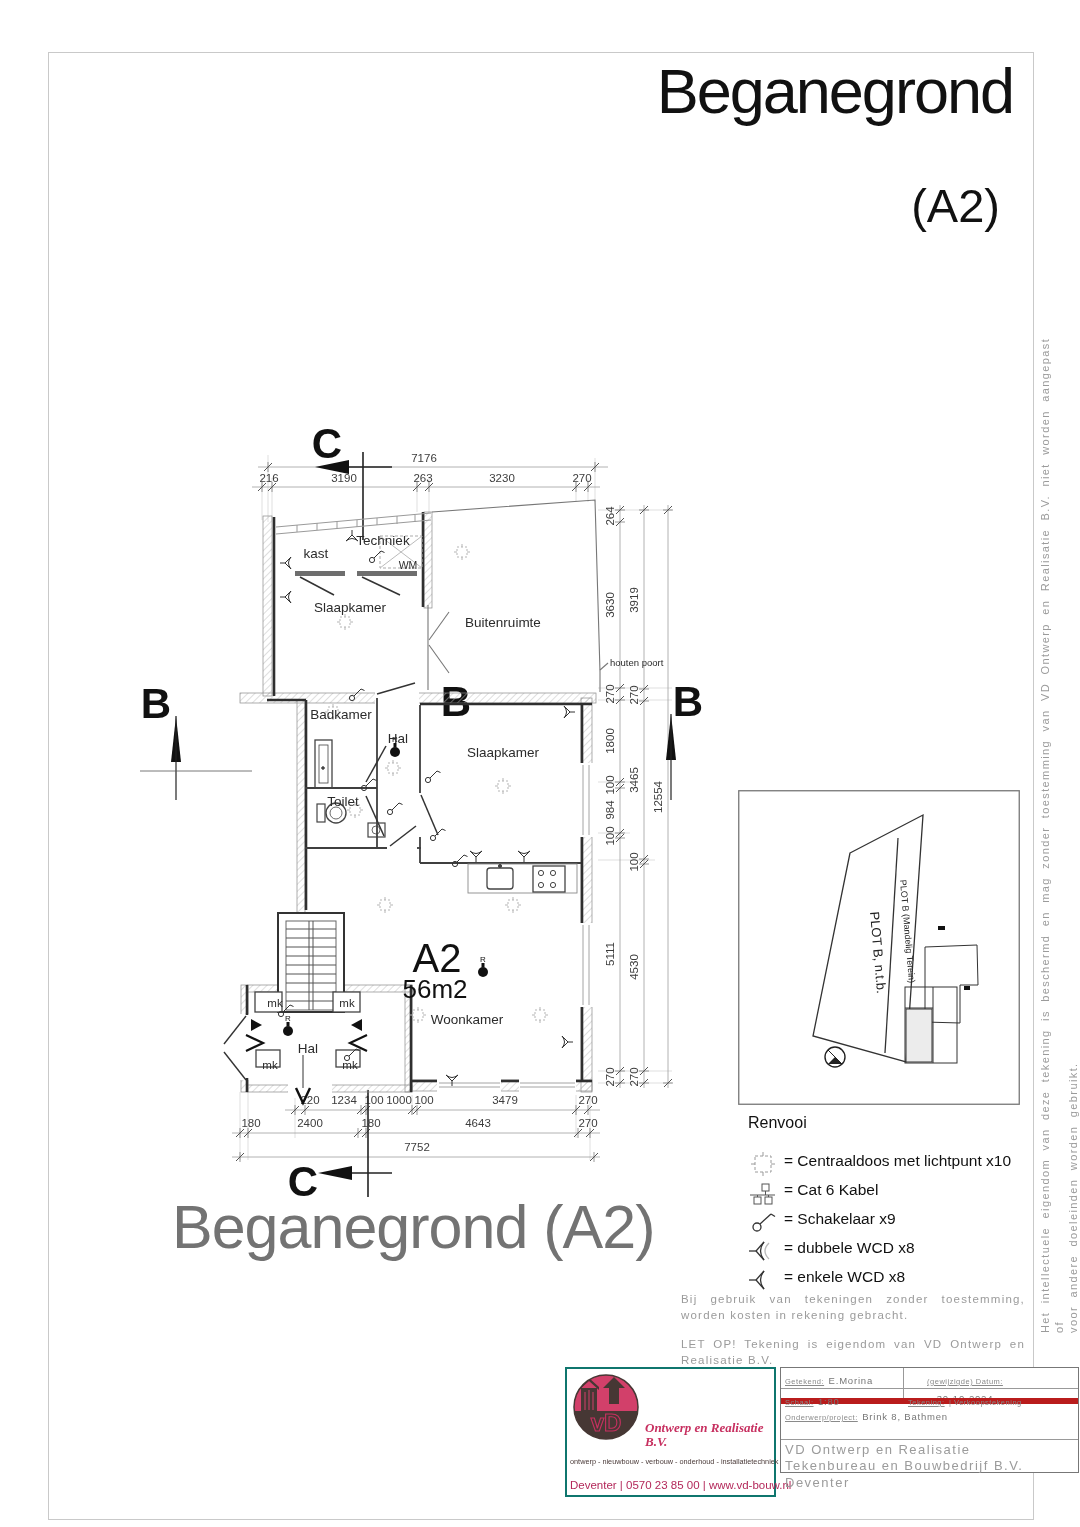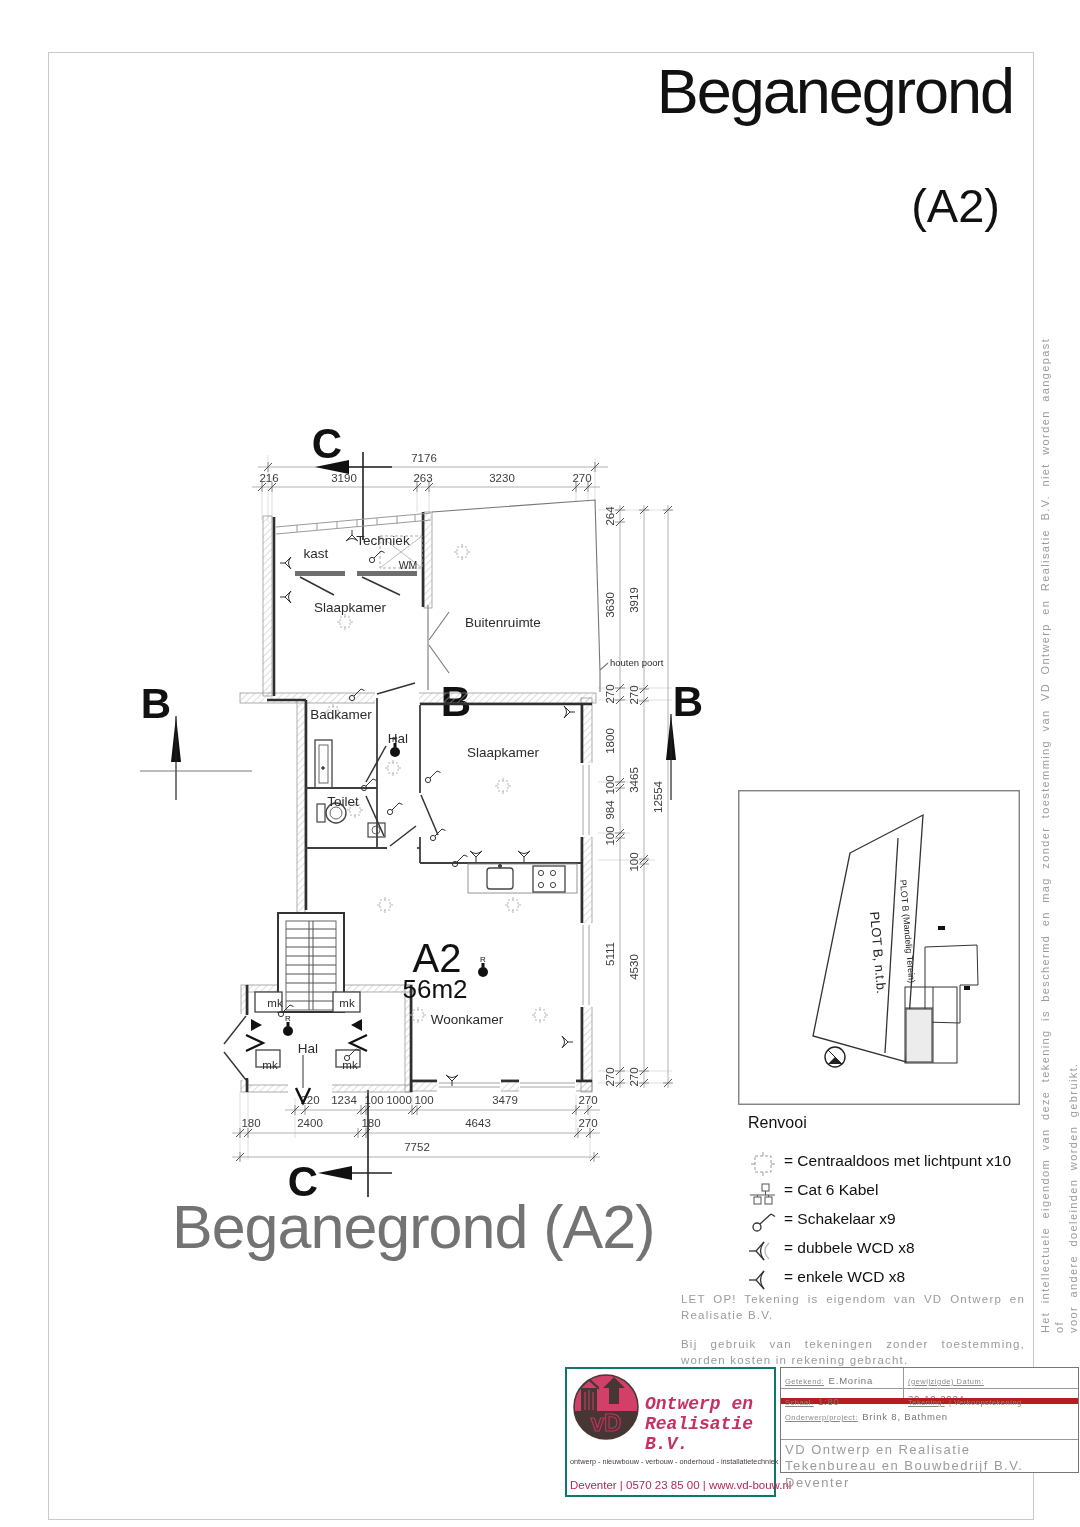--- a/index.html
+++ b/index.html
@@ -18,22 +18,22 @@
   .legend-title{font-size:16px;color:#111;margin-bottom:20px;}
   .legend-row{display:flex;align-items:flex-start;height:29px;}
   .legend-sym{width:36px;flex:0 0 36px;}
   .legend-label{font-size:15.5px;color:#111;white-space:nowrap;}
   .notes{position:absolute;left:681px;top:1292px;width:344px;color:#9b9b9b;
          font-size:11.5px;letter-spacing:1.2px;line-height:1.35;text-align:justify;}
   .notes p{margin:0 0 14px 0;}
   .logo-box{position:absolute;left:565px;top:1367px;width:211px;height:130px;
          border:2px solid #0f766e;background:#fff;box-sizing:border-box;}
   .logo-circle{position:absolute;left:6px;top:5px;}
-  .logo-script{position:absolute;left:78px;top:26px;width:130px;font-family:Liberation Mono, monospace;
-         font-style:italic;font-weight:bold;font-size:18px;color:#c73060;line-height:1.1;}
+  .logo-script{position:absolute;left:78px;top:52px;width:130px;font-family:Liberation Serif, serif;
+         font-style:italic;font-weight:bold;font-size:13px;color:#c73060;line-height:1.1;}
   .logo-services{position:absolute;left:3px;top:88px;width:235px;font-size:7.3px;
          color:#4a3a38;white-space:nowrap;}
   .logo-contact{position:absolute;left:3px;bottom:4px;width:203px;font-size:11.5px;
          color:#b3285a;white-space:nowrap;}
   .tb{position:absolute;left:780px;top:1367px;width:299px;height:106px;
       border:1px solid #777;box-sizing:border-box;background:#fff;}
   .tb-row{position:absolute;left:0;width:100%;box-sizing:border-box;}
   .tb-cell{position:absolute;top:0;height:100%;box-sizing:border-box;padding:2px 4px;}
   .tb-lab{font-size:7.5px;color:#8a8a8a;text-decoration:underline;letter-spacing:.5px;}
   .tb-val{font-size:9.5px;color:#777;letter-spacing:.8px;}
@@ -543,22 +543,22 @@
             <line x1="8" y1="12" x2="16" y2="21"></line>
             <path d="M16,3 Q9,12 16,21"></path>
           </g>
         </svg>
     </span>
     <span class="legend-label">= enkele WCD x8</span>
   </div>
 </div>
 
 <div class="notes">
+  <p>Bij gebruik van tekeningen zonder toestemming, worden kosten in rekening gebracht.</p>
   <p>LET OP! Tekening is eigendom van VD Ontwerp en Realisatie B.V.</p>
-  <p>Bij gebruik van tekeningen zonder toestemming, worden kosten in rekening gebracht.</p>
 </div>
 
 <div class="logo-box">
   <span class="logo-circle">
     <svg width="66" height="66" viewBox="0 0 66 66">
       <defs>
           <clipPath id="lc">
             <circle cx="33" cy="33" r="32"></circle>
           </clipPath>
         </defs>
@@ -580,21 +580,21 @@
   <span class="logo-services">ontwerp - nieuwbouw - verbouw - onderhoud - installatietechniek</span>
   <span class="logo-contact">Deventer | 0570 23 85 00 | www.vd-bouw.nl</span>
 </div>
 
 <div class="tb">
   <div class="tb-row" style="top:0;height:21px;border-bottom:1px solid #999;">
     <div class="tb-cell" style="left:0;width:123px;border-right:1px solid #999;">
       <span class="tb-lab">Getekend:</span>
       <span class="tb-val">E.Morina</span>
     </div>
-    <div class="tb-cell" style="left:123px;width:122px;">
+    <div class="tb-cell" style="left:123px;width:122px;text-align:center;">
       <span class="tb-lab">(gewijzigde) Datum:</span><br>
       <span class="tb-val">30-10-2024</span>
     </div>
   </div>
   <div class="tb-row" style="top:21px;height:15px;border-bottom:6px solid #b91c1c;">
     <div class="tb-cell" style="left:0;width:123px;border-right:1px solid #999;">
       <span class="tb-lab">Schaal:</span>
       <span class="tb-val">1:80</span>
     </div>
     <div class="tb-cell" style="left:123px;width:122px;">

